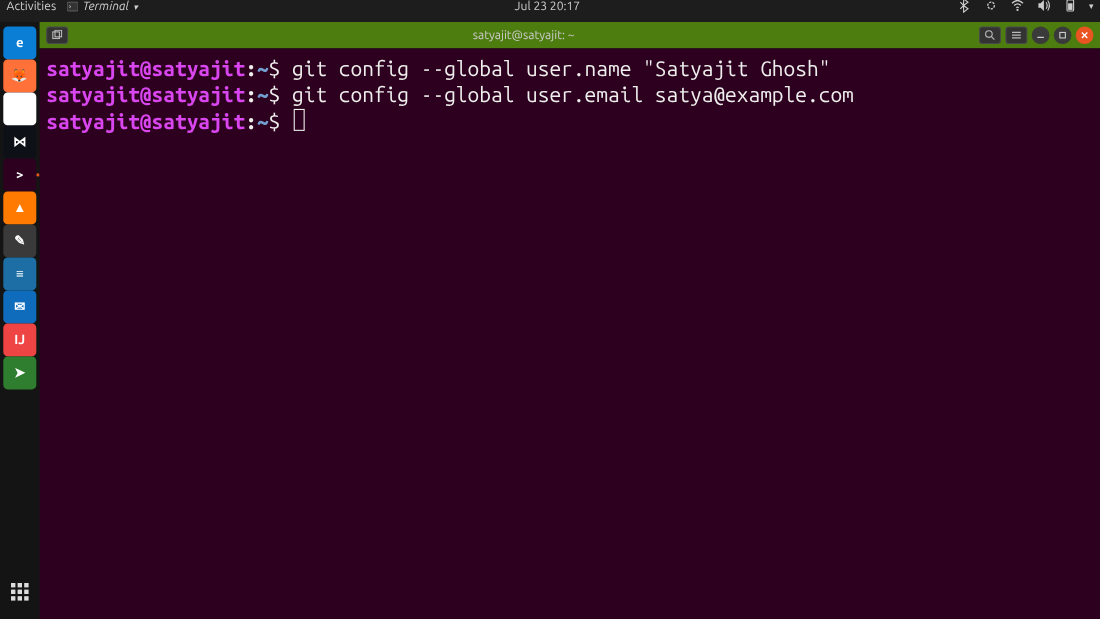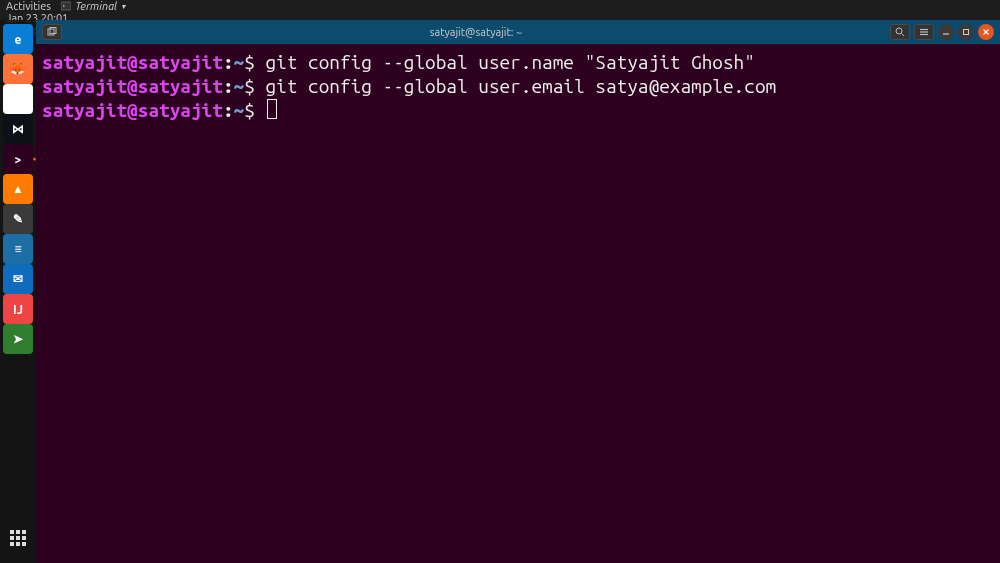--- a/index.html
+++ b/index.html
@@ -1,39 +1,39 @@
 <!DOCTYPE html>
 <html><head>
   <meta charset="utf-8">
   <style>
     * { margin: 0; padding: 0; box-sizing: border-box; }
     html, body { width: 1000px; height: 563px; overflow: hidden; font-family: Ubuntu, Cantarell, sans-serif; background: #1a1a1a; }
 
     
-    .top-panel { height: 20px; background: #1d1d1d; color: #d0d0d0; display: flex; align-items: flex-start; font-size: 11px; padding: 0 6px; flex-direction: column; }
+    .top-panel { height: 20px; background: #1d1d1d; color: #d0d0d0; display: flex; align-items: flex-end; font-size: 11px; padding: 12px 6px; }
     .top-left { display: flex; align-items: center; gap: 10px; }
     .app-menu { display: flex; align-items: center; gap: 4px; font-style: italic; }
     .app-menu-icon { width: 10px; height: 10px; display: inline-flex; align-items: center; justify-content: center; }
     .top-center { flex: 1; text-align: center; font-weight: 400; }
     .top-right { display: flex; align-items: center; gap: 10px; }
     .tray-icon { width: 14px; height: 14px; display: inline-flex; align-items: center; justify-content: center; color: #ccc; }
     .tray-icon svg { width: 14px; height: 14px; }
     .arrow-down { font-size: 8px; }
 
     
     .dock { position: absolute; left: 0; top: 20px; bottom: 0; width: 36px; background: rgba(20,20,20,0.85); display: flex; flex-direction: column; align-items: center; padding-top: 4px; gap: 4px; }
     .dock-icon { width: 30px; height: 30px; border-radius: 4px; display: flex; align-items: center; justify-content: center; font-size: 14px; color: #fff; position: relative; }
     .dock-icon.running::after { content: ''; position: absolute; right: -3px; top: 50%; transform: translateY(-50%); width: 3px; height: 3px; background: #e95420; border-radius: 50%; }
     .apps-button { position: absolute; bottom: 10px; left: 0; width: 36px; height: 30px; display: flex; align-items: center; justify-content: center; color: #ddd; }
     .apps-grid { display: grid; grid-template-columns: repeat(3, 4px); grid-template-rows: repeat(3, 4px); gap: 2px; }
     .apps-grid span { width: 4px; height: 4px; background: #ddd; }
 
     
     .terminal-window { position: absolute; left: 36px; top: 20px; right: 0; bottom: 0; display: flex; flex-direction: column; }
-    .titlebar { height: 24px; background: #0c4a6e; display: flex; align-items: center; padding: 0 6px; color: #ccc; font-size: 11px; }
+    .titlebar { height: 24px; background: #4d7c0f; display: flex; align-items: center; padding: 0 6px; color: #ccc; font-size: 11px; }
     .titlebar-left { display: flex; align-items: center; gap: 4px; }
     .tb-btn { width: 20px; height: 16px; border: 1px solid #4a4a4a; border-radius: 3px; background: #333; display: flex; align-items: center; justify-content: center; }
     .tb-btn svg { width: 10px; height: 10px; }
     .titlebar-title { flex: 1; text-align: center; font-weight: 400; }
     .titlebar-right { display: flex; align-items: center; gap: 4px; }
     .win-btn { width: 16px; height: 16px; border-radius: 50%; display: flex; align-items: center; justify-content: center; background: #3a3a3a; color: #ccc; font-size: 9px; }
     .win-btn.close { background: #e95420; color: #fff; }
     .win-btn svg { width: 8px; height: 8px; }
 
     .terminal-body { flex: 1; background: #2c001e; padding: 6px 6px; font-family: "Ubuntu Mono", Menlo, Consolas, monospace; font-size: 19px; line-height: 24px; color: #eeeeec; white-space: pre; overflow: hidden; }
@@ -54,21 +54,21 @@
       <span class="app-menu-icon">
         <svg viewBox="0 0 10 10">
             <rect x="0" y="1" width="10" height="8" rx="1" fill="#333" stroke="#888" stroke-width="0.5"></rect>
             <path d="M2 4 L3.5 5 L2 6" stroke="#ccc" stroke-width="0.7" fill="none"></path>
           </svg>
       </span>
       <span>Terminal</span>
       <span class="arrow-down">▾</span>
     </span>
   </div>
-  <div class="top-center">Jan 23  20:01</div>
+  <div class="top-center">Jul 23  20:17</div>
   <div class="top-right">
     <span class="tray-icon">
         <svg viewBox="0 0 14 14">
           <path d="M6 1 L10 4 L6 7 L6 1 M6 7 L10 10 L6 13 L6 7 M3 4 L6 7 M3 10 L6 7" stroke="#ccc" stroke-width="1" fill="none"></path>
         </svg>
       </span>
     <span class="tray-icon">
         <svg viewBox="0 0 14 14">
           <circle cx="7" cy="7" r="3" fill="none" stroke="#ccc" stroke-width="1.2" stroke-dasharray="2 1"></circle>
         </svg>

